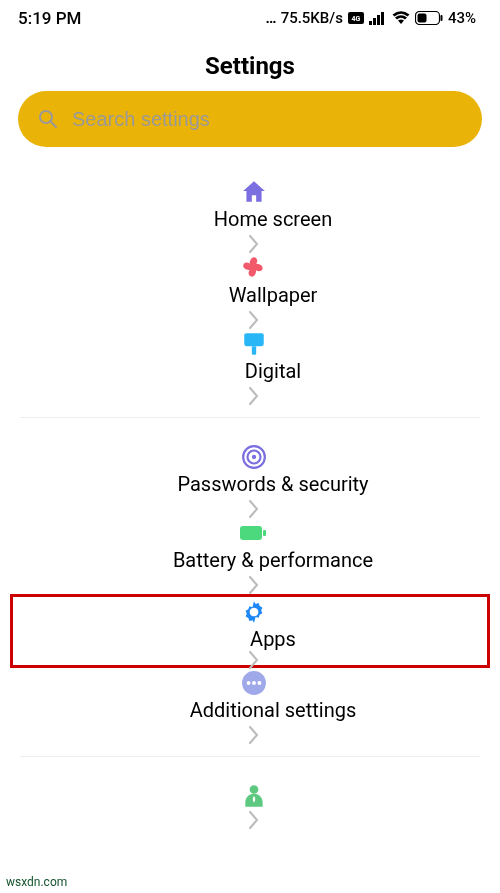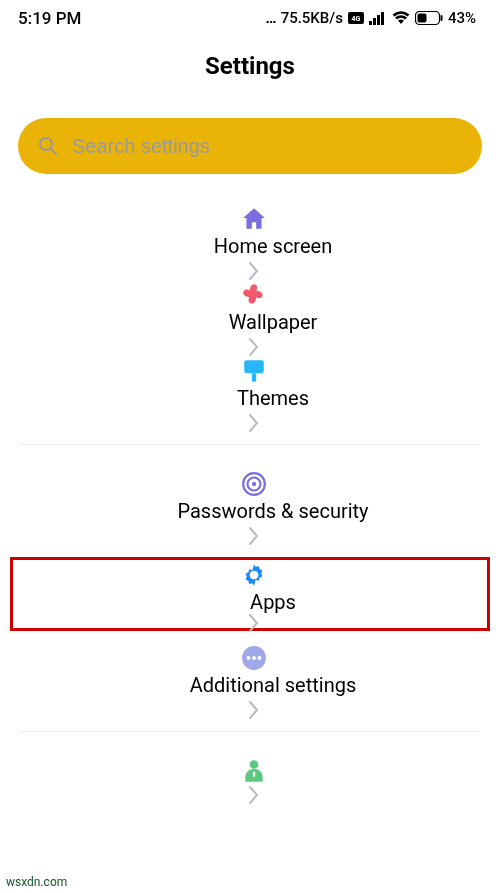--- a/index.html
+++ b/index.html
@@ -26,21 +26,21 @@
       gap: 5px;
       font-size: 15px;
     }
     .status-dots { letter-spacing: -1px; font-weight: bold; }
     .page-title {
       text-align: center;
       font-size: 24px;
       font-weight: 700;
       color: #000;
       margin-top: 20px;
-      margin-bottom: 38px;
+      margin-bottom: 11px;
     }
     .search-box {
       margin: 0 18px 30px 18px;
       background: #eab308;
       border-radius: 30px;
       height: 56px;
       display: flex;
       align-items: center;
       padding: 0 20px;
       gap: 14px;
@@ -60,21 +60,21 @@
     .list-item {
       display: flex;
       align-items: center;
       height: 76px;
       padding: 0 22px 0 30px;
       position: relative;
       flex-direction: column;
     }
     .list-item.highlighted {
       border: 3px solid #cc0000;
-      margin: 12px 10px;
+      margin: 0 10px;
       padding-left: 20px;
       padding-right: 12px;
       height: 74px;
     }
     .item-icon {
       width: 30px;
       height: 30px;
       display: flex;
       align-items: center;
       justify-content: center;
@@ -169,21 +169,21 @@
       </svg>
   </div>
 
   <div class="list-item">
     <span class="item-icon">
       <svg width="26" height="26" viewBox="0 0 24 24">
           <rect x="3" y="2" width="18" height="12" rx="2" fill="#29b6f6"></rect>
           <rect x="10" y="14" width="4" height="8" rx="1" fill="#29b6f6"></rect>
         </svg>
     </span>
-    <span class="item-label">Themes</span>
+    <span class="item-label">Digital</span>
     <svg class="chevron" width="10" height="18" viewBox="0 0 10 18">
         <path d="M1 1 L8 9 L1 17" stroke="#bbb" stroke-width="2" fill="none" stroke-linecap="round"></path>
       </svg>
   </div>
 
   <div class="divider"></div>
 
   <div class="list-item">
     <span class="item-icon">
       <svg width="26" height="26" viewBox="0 0 24 24">
@@ -191,20 +191,32 @@
           <circle cx="12" cy="12" r="6" fill="none" stroke="#7a6ee0" stroke-width="2"></circle>
           <circle cx="12" cy="12" r="2" fill="#7a6ee0"></circle>
         </svg>
     </span>
     <span class="item-label">Passwords &amp; security</span>
     <svg class="chevron" width="10" height="18" viewBox="0 0 10 18">
         <path d="M1 1 L8 9 L1 17" stroke="#bbb" stroke-width="2" fill="none" stroke-linecap="round"></path>
       </svg>
   </div>
 
+  <div class="list-item">
+    <span class="item-icon">
+      <svg width="28" height="18" viewBox="0 0 28 18">
+          <rect x="0" y="2" width="22" height="14" rx="3" fill="#4cd97e"></rect>
+          <rect x="23" y="6" width="3" height="6" rx="1" fill="#4cd97e"></rect>
+        </svg>
+    </span>
+    <span class="item-label">Battery &amp; performance</span>
+    <svg class="chevron" width="10" height="18" viewBox="0 0 10 18">
+        <path d="M1 1 L8 9 L1 17" stroke="#bbb" stroke-width="2" fill="none" stroke-linecap="round"></path>
+      </svg>
+  </div>
 
   <div class="list-item highlighted">
     <span class="item-icon">
       <svg width="26" height="26" viewBox="0 0 24 24">
           <path d="M12 8 a4 4 0 1 0 0.001 0 M12 2 l1.5 2.5 l2.8-0.9 l0.9 2.8 l2.5 1.5 l-1 2.6 l1 2.6 l-2.5 1.5 l-0.9 2.8 l-2.8-0.9 L12 22 l-1.5-2.5 l-2.8 0.9 l-0.9-2.8 L4.3 16.1 l1-2.6 l-1-2.6 L6.8 9.4 l0.9-2.8 l2.8 0.9 Z" fill="#1e88f7"></path>
           <circle cx="12" cy="12" r="3" fill="#fff"></circle>
         </svg>
     </span>
     <span class="item-label">Apps</span>
     <svg class="chevron" width="10" height="18" viewBox="0 0 10 18">

